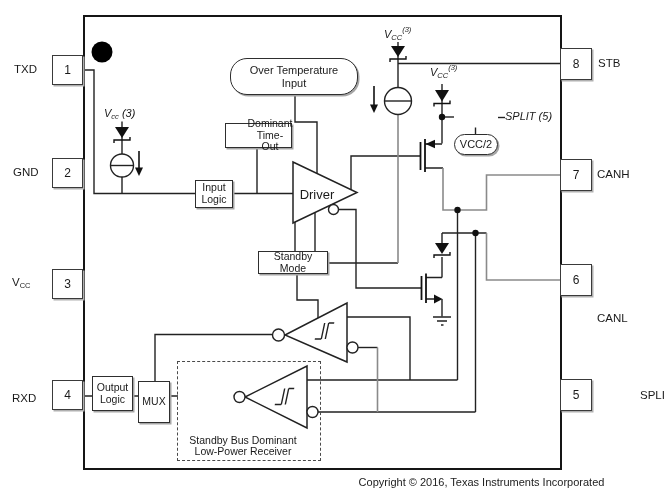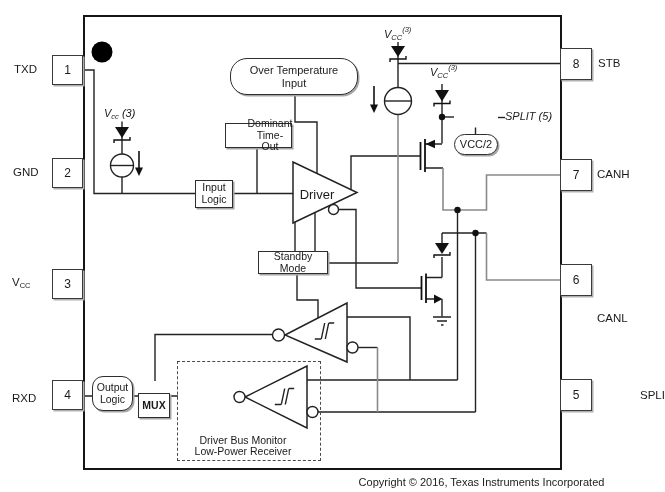--- a/index.html
+++ b/index.html
@@ -147,46 +147,46 @@
     <circle cx="457.5" cy="210" r="3.2" fill="#111"></circle>
     <circle cx="475.5" cy="233" r="3.2" fill="#111"></circle>
 
     <circle cx="102" cy="52" r="10.5" fill="#000"></circle>
   </svg>
 
   <div class="mainborder"></div>
 
   <div class="dashedbox">
     <div class="dashtext">
-      <div>Driver Bus Monitor</div>
+      <div>Standby Bus Dominant</div>
       <div>Low-Power Receiver</div>
     </div>
   </div>
 
   <div class="blk big" style="left:230px;top:58px;width:128px;height:37px;">
     <div>Over Temperature</div>
       <div>Input</div>
   </div>
   <div class="blk" style="left:225px;top:123px;width:67px;height:25px;padding-left:23px;">
     <div>Dominant</div>
       <div>Time-Out</div>
   </div>
   <div class="blk" style="left:195px;top:180px;width:38px;height:28px;">
     <div>Input</div>
       <div>Logic</div>
   </div>
   <div class="blk" style="left:258px;top:251px;width:70px;height:23px;justify-content:center;">
     <div>Standby</div>
       <div>Mode</div>
   </div>
-  <div class="blk" style="left:92px;top:376px;width:41px;height:35px;border-radius:11px;">
+  <div class="blk" style="left:92px;top:376px;width:41px;height:35px;">
     <div>Output</div>
       <div>Logic</div>
   </div>
-  <div class="blk" style="left:138px;top:393px;width:32px;height:25px;font-weight:bold;">
+  <div class="blk" style="left:138px;top:381px;width:32px;height:42px;">
     <div>MUX</div>
   </div>
   <div class="blk big" style="left:454px;top:107px;width:44px;height:21px;margin-top:27px;">
     <div>VCC/2</div>
   </div>
 
   <div class="drv">Driver</div>
 
   <div class="pin" style="left:52px;top:55px;width:31px;height:30px;">
       <span>1</span>

